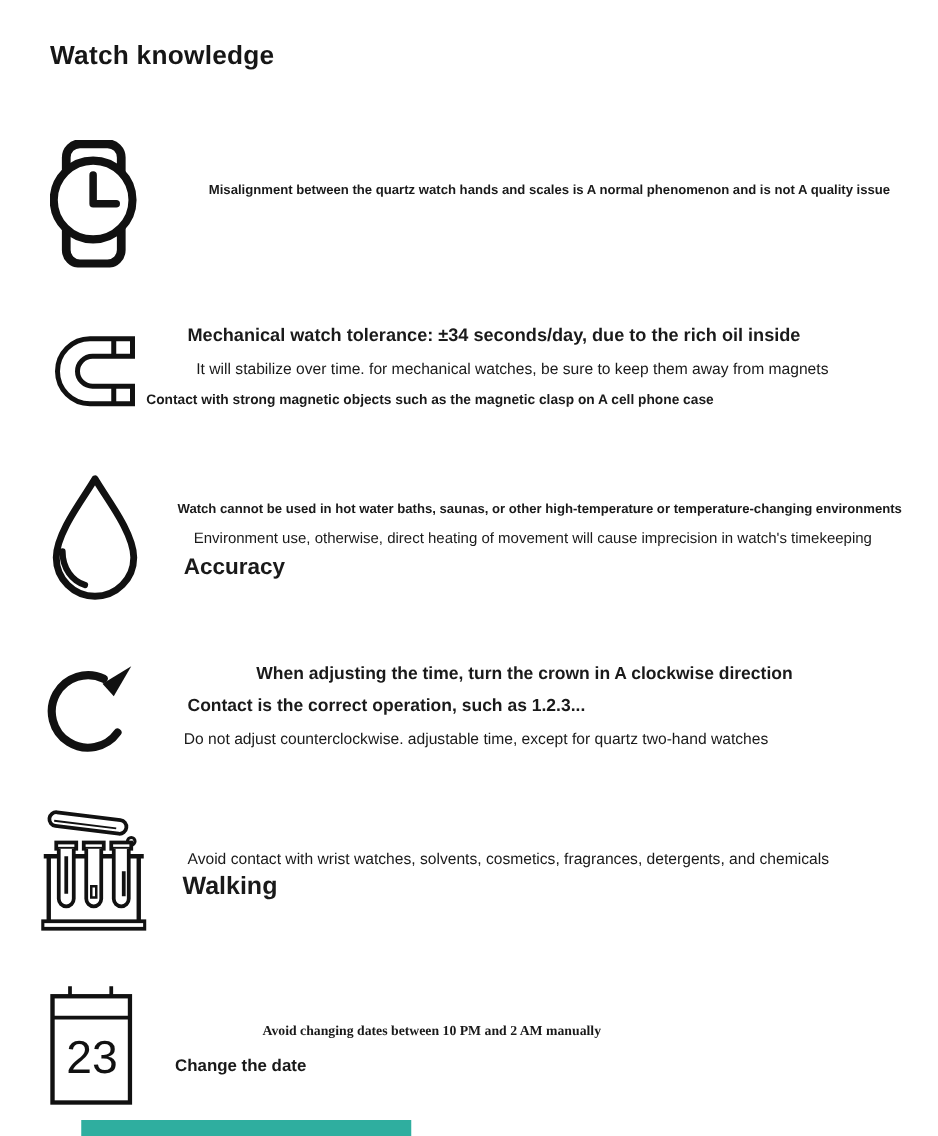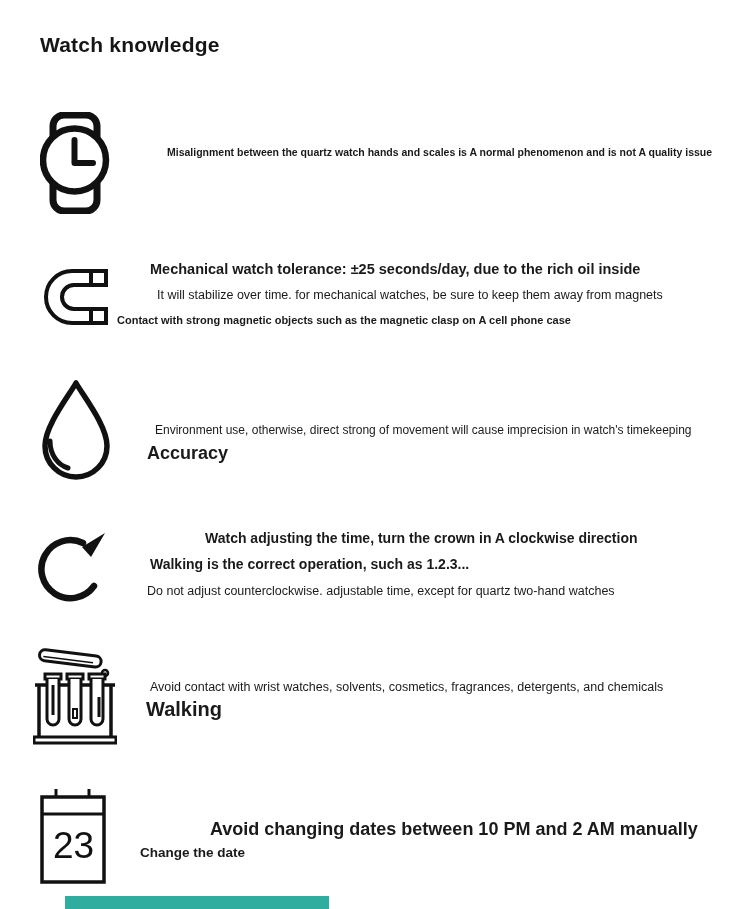--- a/index.html
+++ b/index.html
@@ -21,21 +21,21 @@
   .s3l2{left:155px;top:423px;font-size:12px;font-weight:500;}
   .s3h {left:147px;top:443px;font-size:18px;font-weight:700;}
   
   .s4l1{left:205px;top:530px;font-size:14px;font-weight:700;}
   .s4l2{left:150px;top:556px;font-size:14px;font-weight:700;}
   .s4l3{left:147px;top:584px;font-size:12.5px;font-weight:400;}
   
   .s5l1{left:150px;top:680px;font-size:12.5px;font-weight:500;}
   .s5h {left:146px;top:697px;font-size:20px;font-weight:700;}
   
-  .s6l1{left:210px;top:819px;font-size:18px;font-weight:700;}
+  .s6l1{left:210px;top:819px;font-size:11px;font-weight:700;font-family:Liberation Serif, serif;}
   .s6l2{left:140px;top:845px;font-size:13.5px;font-weight:700;}
 
   #teal-bar{position:absolute;left:65px;top:896px;width:264px;height:13px;}
   svg{display:block;}
   .cal-day{font-family:"Liberation Sans","DejaVu Sans",sans-serif;font-weight:400;}
 </style>
 </head>
 <body>
 
 <div id="page">
@@ -50,41 +50,42 @@
     </svg>
   </div>
   <div class="ln s1l1">Misalignment between the quartz watch hands and scales is A normal phenomenon and is not A quality issue</div>
 
   <div class="ic" style="left:42px;top:268px;">
     <svg width="67" height="58" viewBox="0 0 67 58">
       <path d="M64 3 L30 3 A26 26 0 0 0 30 55 L64 55 L64 41 L32 41 A12 12 0 0 1 32 17 L64 17 Z" fill="#fff" stroke="#111" stroke-width="4" stroke-linejoin="miter"></path>
       <path d="M49 3 V17 M49 41 V55" stroke="#111" stroke-width="4"></path>
     </svg>
   </div>
-  <div class="ln s2l1">Mechanical watch tolerance: ±25 seconds/day, due to the rich oil inside</div>
+  <div class="ln s2l1">Mechanical watch tolerance: ±34 seconds/day, due to the rich oil inside</div>
   <div class="ln s2l3">Contact with strong magnetic objects such as the magnetic clasp on A cell phone case</div>
   <div class="ln s2l2">It will stabilize over time. for mechanical watches, be sure to keep them away from magnets</div>
 
   <div class="ic" style="left:37px;top:379px;">
     <svg width="77" height="102" viewBox="0 0 77 102">
       <path d="M39 4 C 31 18, 8 47, 8 67 A31 31 0 0 0 70 67 C 70 47, 47 18, 39 4 Z" fill="none" stroke="#111" stroke-width="5.5" stroke-linejoin="round"></path>
       <path d="M13 62 c 0 14, 8 24, 18 27" fill="none" stroke="#111" stroke-width="5" stroke-linecap="round"></path>
     </svg>
   </div>
-  <div class="ln s3l2">Environment use, otherwise, direct strong of movement will cause imprecision in watch's timekeeping</div>
+  <div class="ln s3l1">Watch cannot be used in hot water baths, saunas, or other high-temperature or temperature-changing environments</div>
+  <div class="ln s3l2">Environment use, otherwise, direct heating of movement will cause imprecision in watch's timekeeping</div>
   <div class="ln s3h">Accuracy</div>
 
   <div class="ic" style="left:37px;top:525px;">
     <svg width="72" height="78" viewBox="0 0 72 78">
       <path d="M46 18 A29 29 0 1 0 57 61" fill="none" stroke="#111" stroke-width="6.5" stroke-linecap="round"></path>
       <polygon points="45,22 68,8 54,32" fill="#111"></polygon>
     </svg>
   </div>
-  <div class="ln s4l1">Watch adjusting the time, turn the crown in A clockwise direction</div>
-  <div class="ln s4l2">Walking is the correct operation, such as 1.2.3...</div>
+  <div class="ln s4l1">When adjusting the time, turn the crown in A clockwise direction</div>
+  <div class="ln s4l2">Contact is the correct operation, such as 1.2.3...</div>
   <div class="ln s4l3">Do not adjust counterclockwise. adjustable time, except for quartz two-hand watches</div>
 
   <div class="ic" style="left:33px;top:647px;">
     <svg width="84" height="100" viewBox="0 0 84 100">
       <g transform="rotate(7 38 14)">
         <rect x="6" y="6" width="62" height="11" rx="5.5" fill="#fff" stroke="#111" stroke-width="3"></rect>
         <line x1="10" y1="13" x2="60" y2="13" stroke="#111" stroke-width="1.5"></line>
       </g>
       <circle cx="72" cy="26" r="3" fill="none" stroke="#111" stroke-width="2.5"></circle>
       <line x1="2" y1="38" x2="82" y2="38" stroke="#111" stroke-width="3.5"></line>

